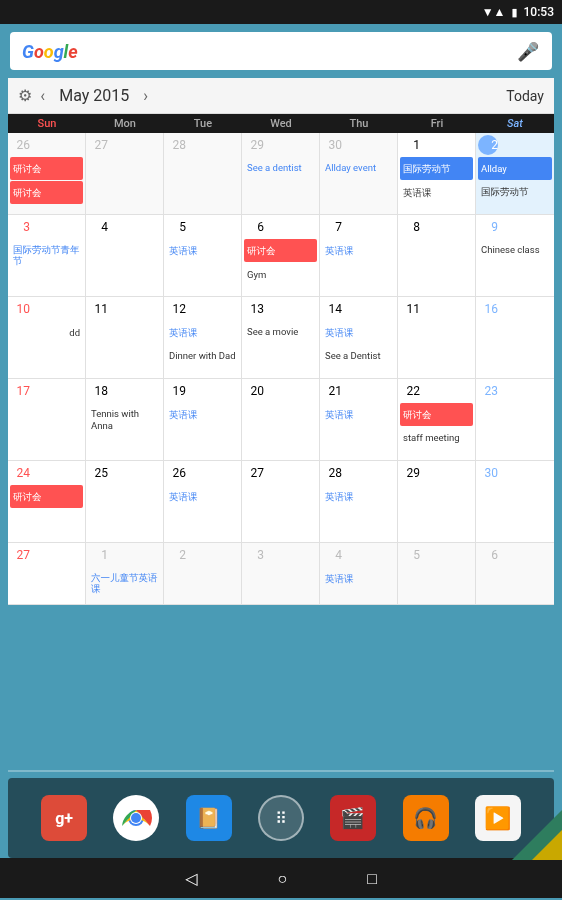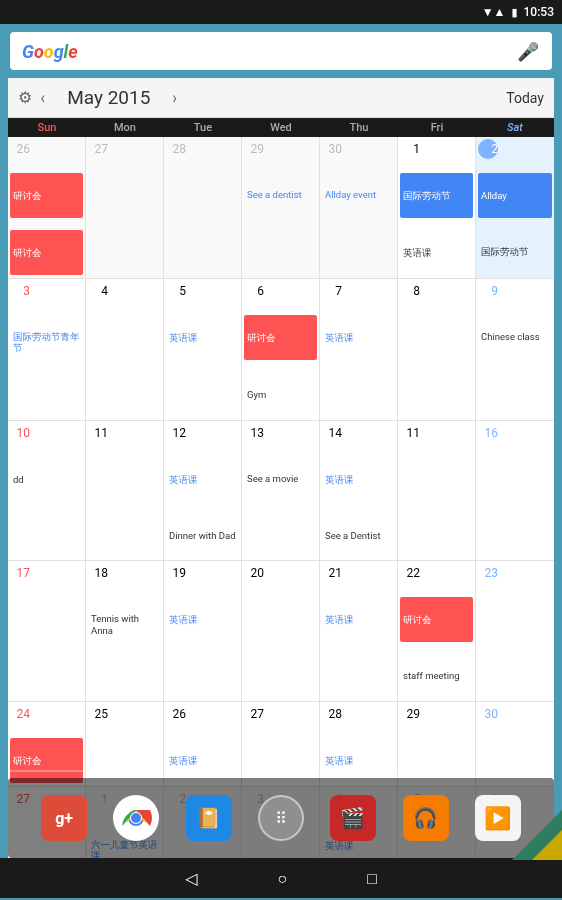--- a/index.html
+++ b/index.html
@@ -78,21 +78,21 @@
       border-bottom: 1px solid #ddd;
     }
     .cal-header-left {
       display: flex;
       align-items: center;
       flex: 1;
       gap: 8px;
     }
     .gear-icon { color: #666; font-size: 16px; }
     .nav-arrow { color: #666; font-size: 16px; cursor: pointer; }
-    .cal-month-year { font-size: 19px; color: #333; margin: 0 14px; }
+    .cal-month-year { font-size: 16px; color: #333; margin: 0 6px; }
     .today-btn {
       margin-left: auto;
       color: #333;
       font-size: 14px;
       cursor: pointer;
     }
 
     
     .day-headers {
       display: grid;
@@ -141,28 +141,27 @@
     .cell-date.sat { color: #7cb4ff; }
     .cell-date.other-month { color: #bbb; }
     .cell-date.today-sat {
       background: #7cb4ff;
       color: white;
       border-radius: 50%;
     }
 
     .event {
       border-radius: 2px;
-      padding: 16px 3px;
+      padding: 5px 3px;
       margin-bottom: 1px;
       font-size: 9.5px;
       line-height: 13px;
       overflow: hidden;
       text-overflow: ellipsis;
       white-space: nowrap;
-      margin-top: 12px;
     }
     .event-red-bg { background: #ff5252; color: white; }
     .event-blue-bg { background: #4285f4; color: white; }
 
     
     .bottom-area {
       position: absolute;
       bottom: 0;
       left: 0;
       right: 0;
@@ -318,21 +317,21 @@
     <div class="cal-cell">
       <span class="cell-date">8</span>
     </div>
     <div class="cal-cell">
       <span class="cell-date sat">9</span>
       <div class="event" style="color:#333;white-space:normal;line-height:12px;">Chinese class</div>
     </div>
 
     <div class="cal-cell">
       <span class="cell-date sun">10</span>
-      <div class="event" style="color:#333;">dd</div>
+      <div class="event" style="color:#333;text-align:right;">dd</div>
     </div>
     <div class="cal-cell">
       <span class="cell-date">11</span>
     </div>
     <div class="cal-cell">
       <span class="cell-date">12</span>
       <div class="event" style="color:#4285f4;">英语课</div>
       <div class="event" style="color:#333;white-space:normal;line-height:11px;">Dinner with Dad</div>
     </div>
     <div class="cal-cell">

